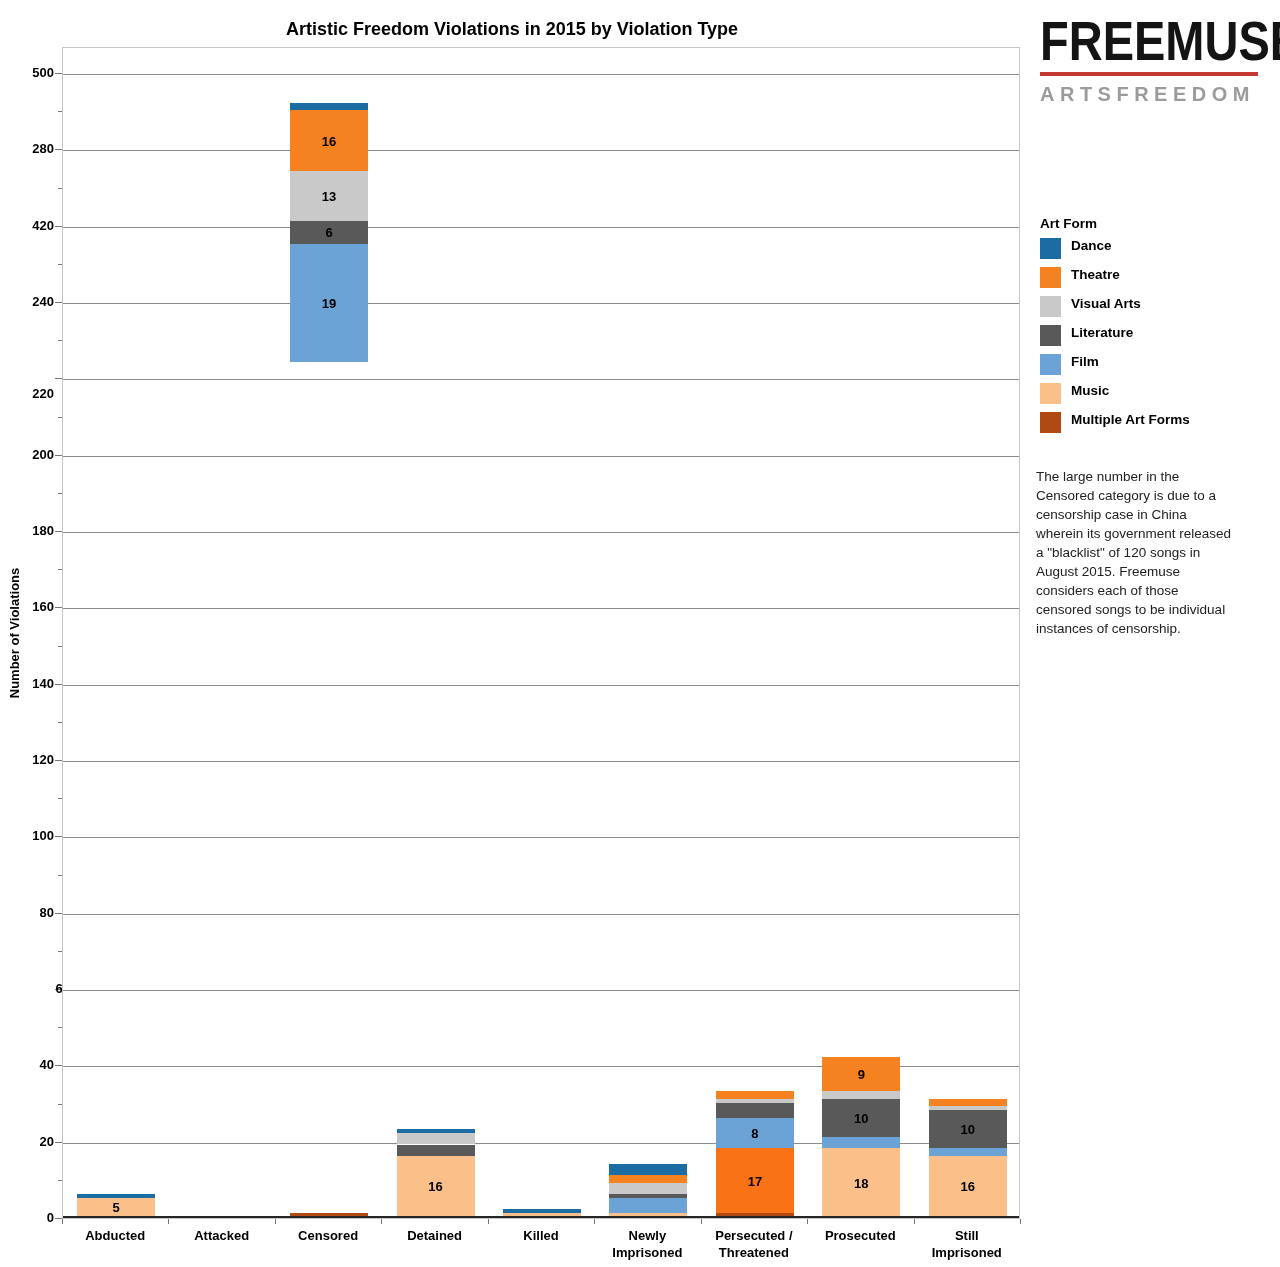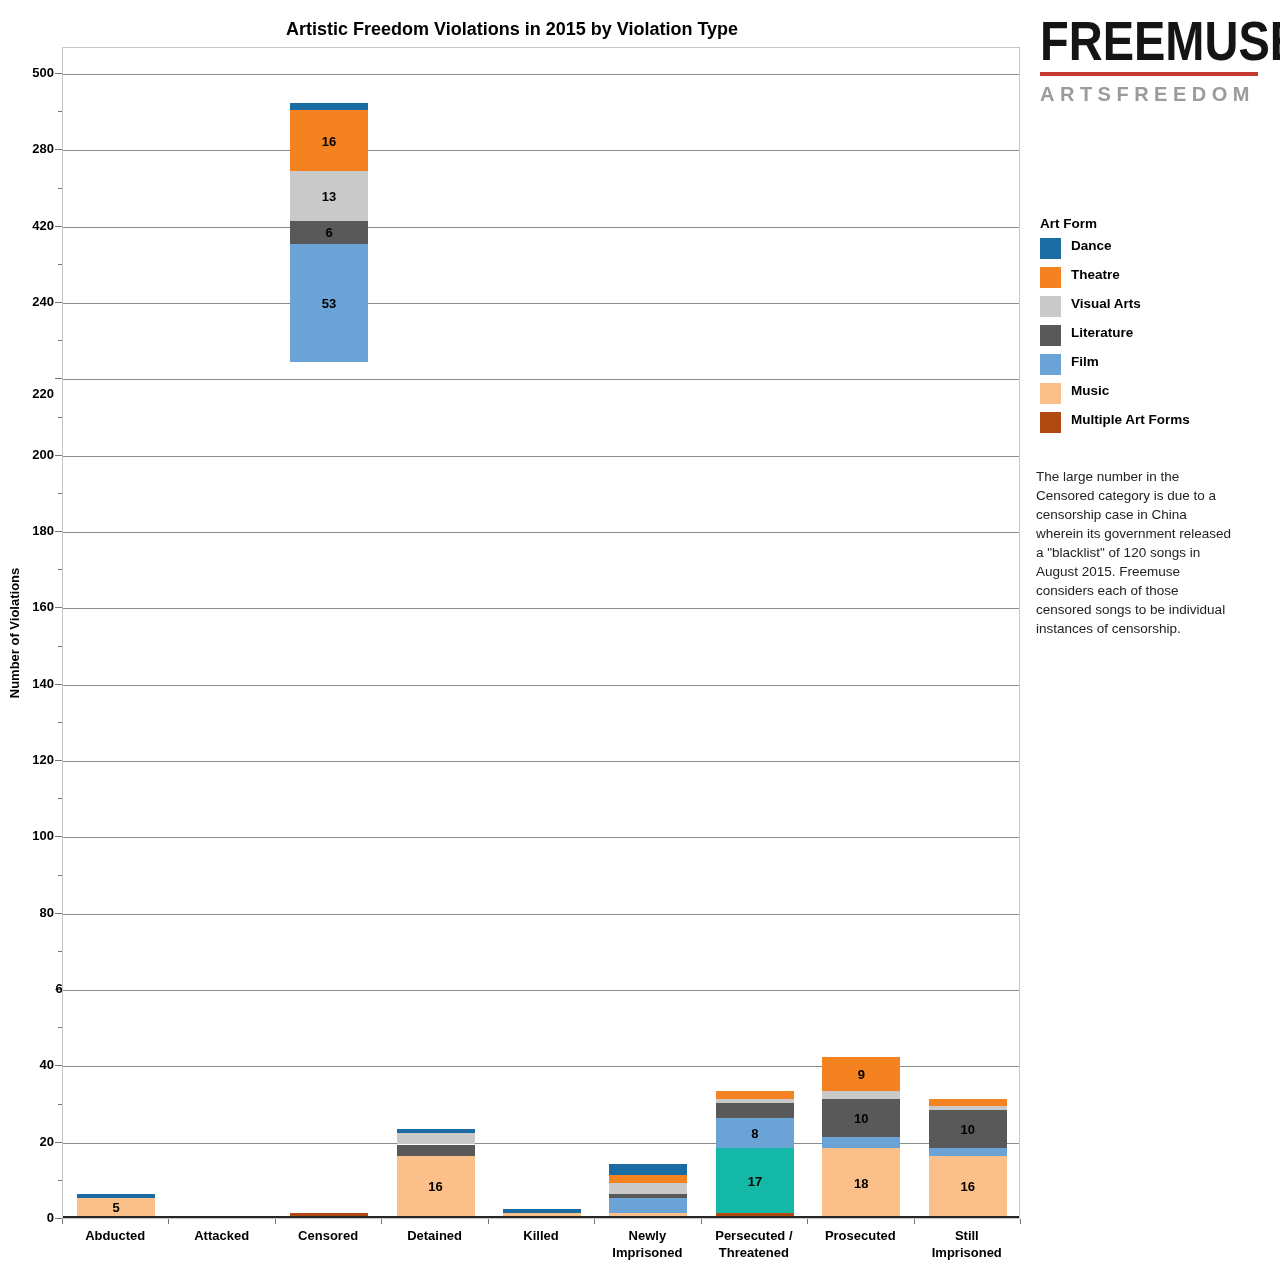--- a/index.html
+++ b/index.html
@@ -125,21 +125,21 @@
       <div class="gridline" style="top: 26px;"></div>
       <div class="bar" style="left: 14.2px; height: 23.9px;">
         <div class="seg" style="bottom: 0px; height: 19.08px; background: rgb(251, 192, 137);">
           <div class="seg-label" style="top: 50%;">5</div>
         </div>
         <div class="seg" style="bottom: 19.08px; height: 3.82px; background: rgb(27, 108, 163);"></div>
       </div>
       <div class="bar" style="left: 227.1px; height: 1115.47px;">
         <div class="seg" style="bottom: 0px; height: 3.82px; background: rgb(176, 74, 18);"></div>
         <div class="seg" style="bottom: 854.93px; height: 118.32px; background: rgb(107, 163, 214);">
-          <div class="seg-label" style="top: 50%;">53</div>
+          <div class="seg-label" style="top: 50%;">19</div>
         </div>
         <div class="seg" style="bottom: 973.25px; height: 22.9px; background: rgb(89, 89, 89);">
           <div class="seg-label" style="top: 50%;">6</div>
         </div>
         <div class="seg" style="bottom: 996.15px; height: 49.62px; background: rgb(201, 201, 201);">
           <div class="seg-label" style="top: 50%;">13</div>
         </div>
         <div class="seg" style="bottom: 1045.77px; height: 61.07px; background: rgb(245, 130, 32);">
           <div class="seg-label" style="top: 50%;">16</div>
         </div>
@@ -160,21 +160,21 @@
       <div class="bar" style="left: 546.4px; height: 54.43px;">
         <div class="seg" style="bottom: 0px; height: 3.82px; background: rgb(251, 192, 137);"></div>
         <div class="seg" style="bottom: 3.82px; height: 15.27px; background: rgb(107, 163, 214);"></div>
         <div class="seg" style="bottom: 19.08px; height: 3.82px; background: rgb(89, 89, 89);"></div>
         <div class="seg" style="bottom: 22.9px; height: 11.45px; background: rgb(201, 201, 201);"></div>
         <div class="seg" style="bottom: 34.35px; height: 7.63px; background: rgb(245, 130, 32);"></div>
         <div class="seg" style="bottom: 41.98px; height: 11.45px; background: rgb(27, 108, 163);"></div>
       </div>
       <div class="bar" style="left: 652.9px; height: 126.95px;">
         <div class="seg" style="bottom: 0px; height: 3.82px; background: rgb(176, 74, 18);"></div>
-        <div class="seg" style="bottom: 3.82px; height: 65px; background: #14b8a6;">
+        <div class="seg" style="bottom: 3.82px; height: 65px; background: #f97316;">
           <div class="seg-label" style="top: 50%;">17</div>
         </div>
         <div class="seg" style="bottom: 68.7px; height: 30.53px; background: rgb(107, 163, 214);">
           <div class="seg-label" style="top: 50%;">8</div>
         </div>
         <div class="seg" style="bottom: 99.23px; height: 15.27px; background: rgb(89, 89, 89);"></div>
         <div class="seg" style="bottom: 114.5px; height: 3.82px; background: rgb(201, 201, 201);"></div>
         <div class="seg" style="bottom: 118.32px; height: 7.63px; background: rgb(245, 130, 32);"></div>
       </div>
       <div class="bar" style="left: 759.3px; height: 161.3px;">

